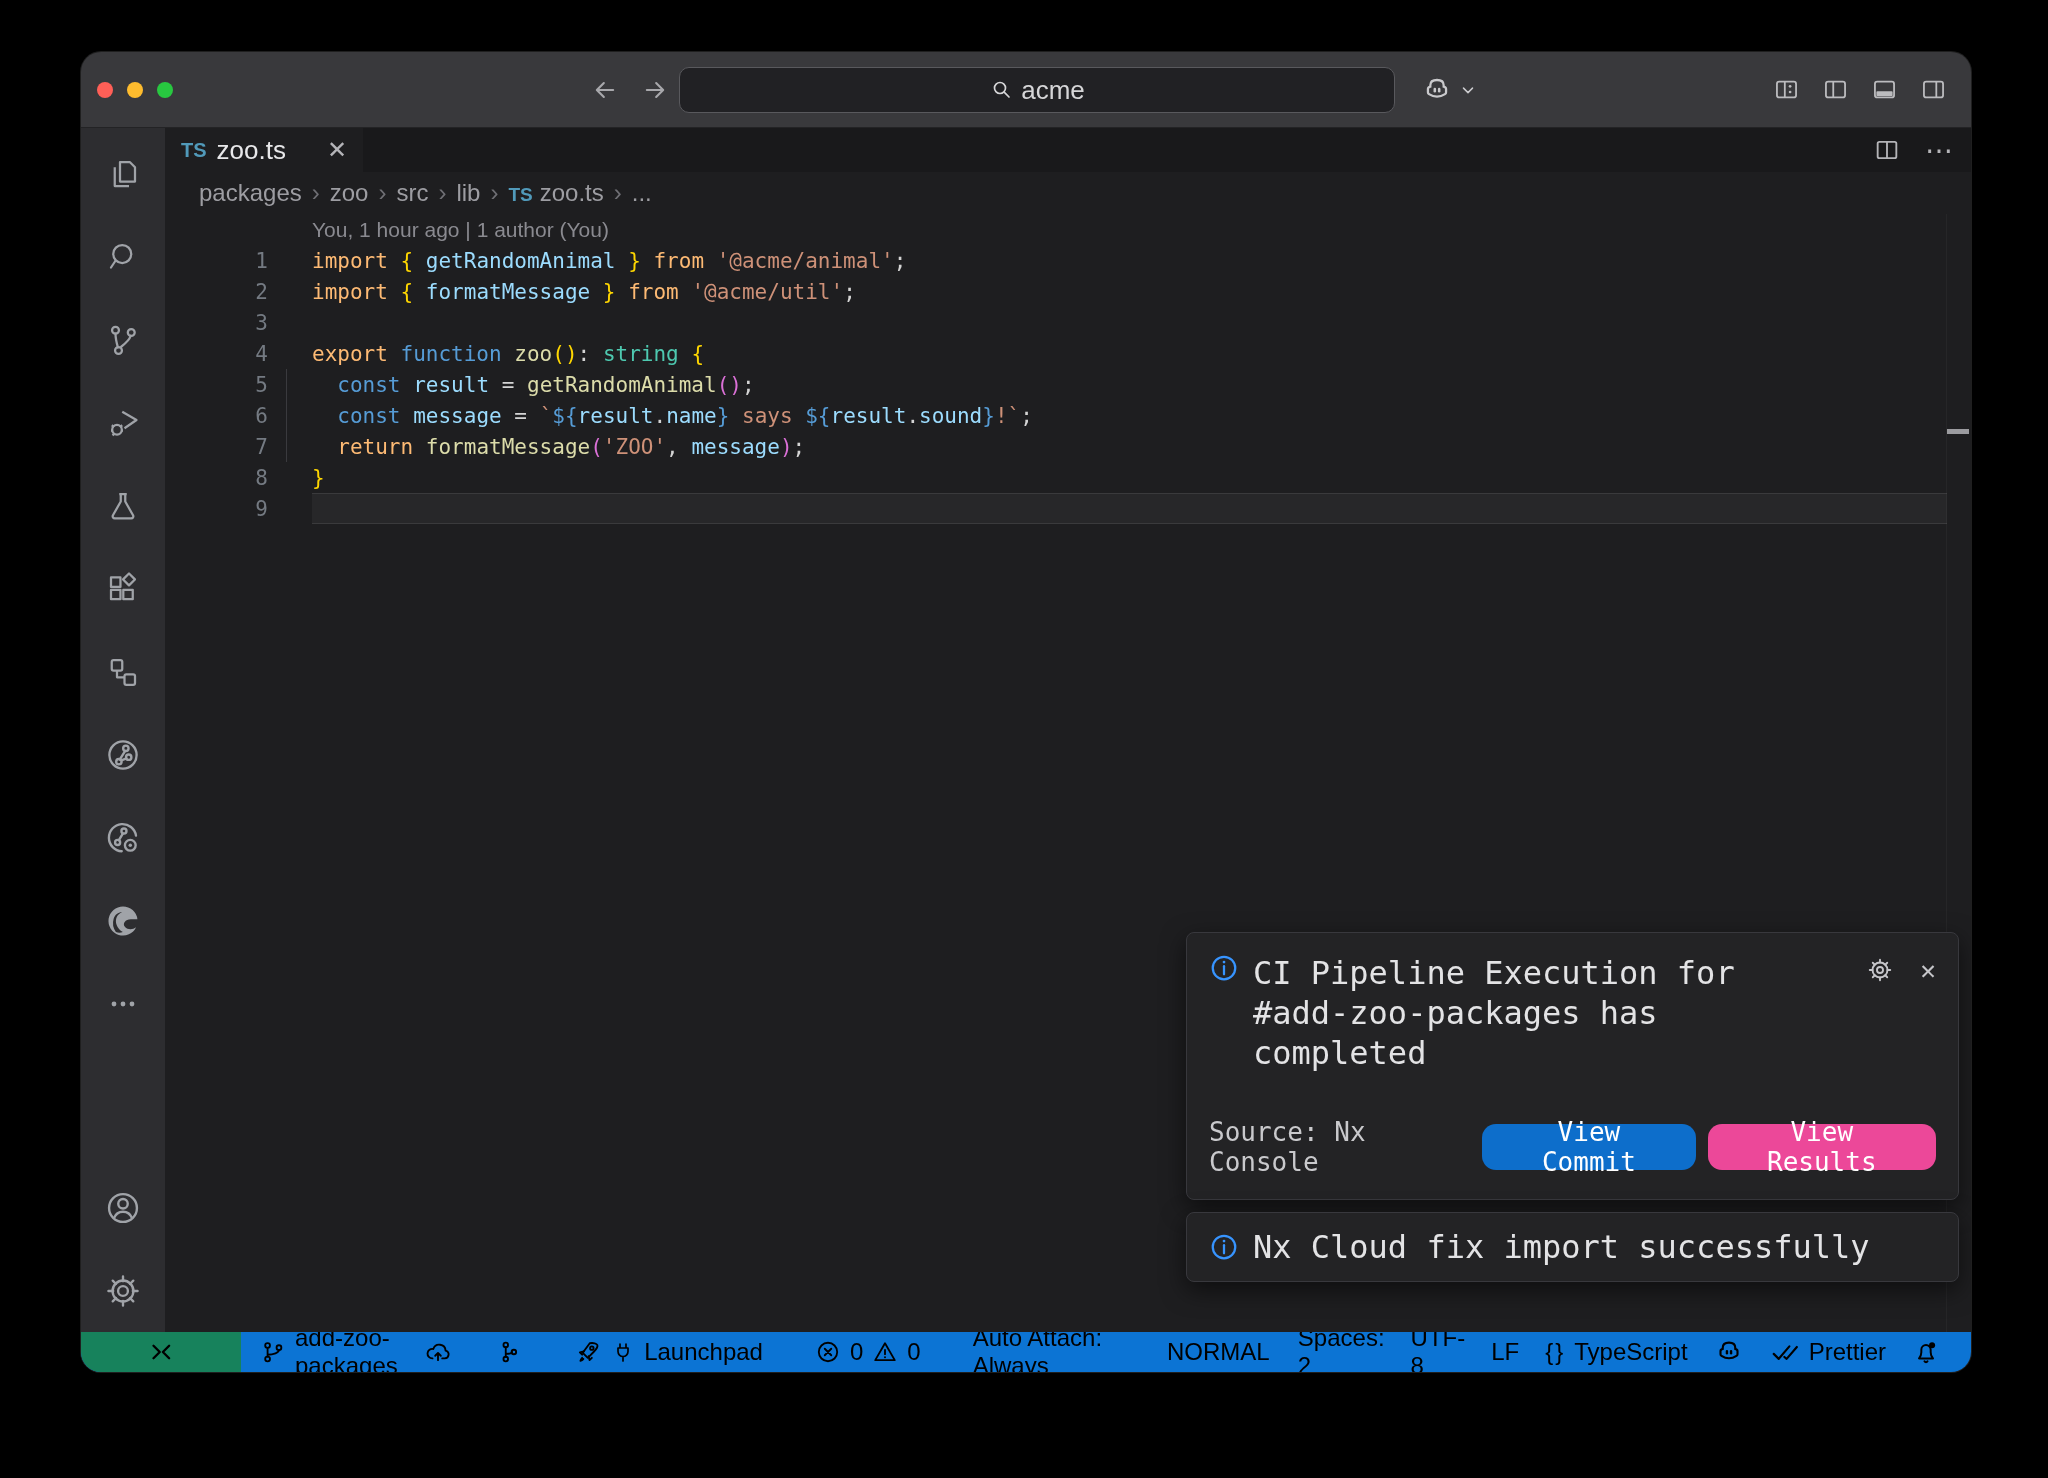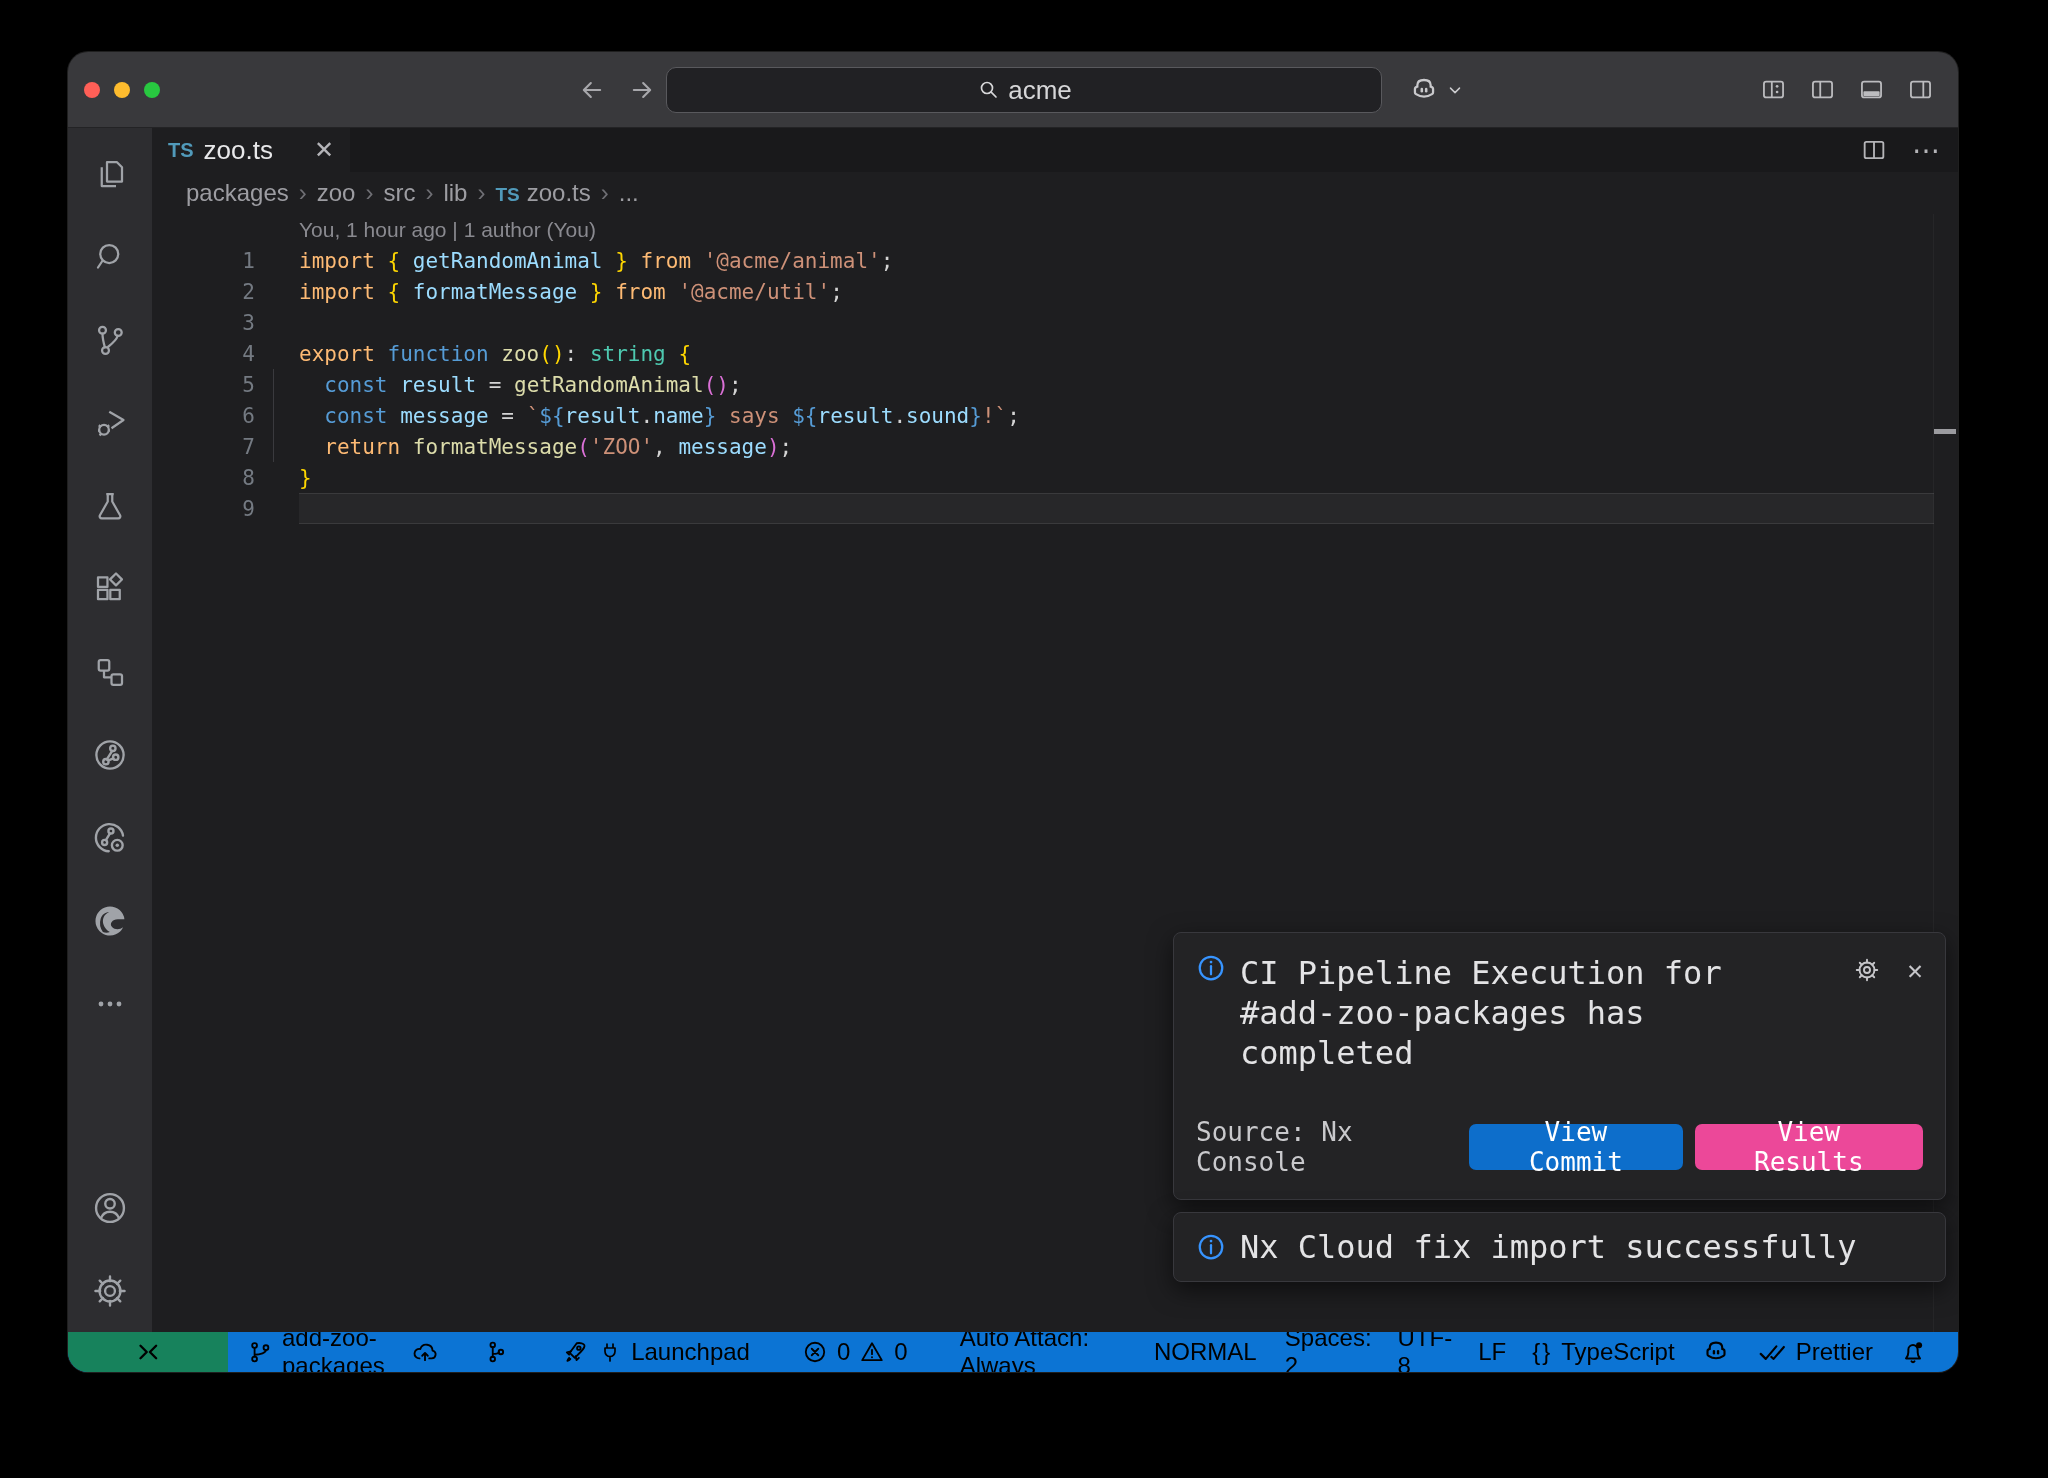--- a/index.html
+++ b/index.html
@@ -2,21 +2,21 @@
 <html><head>
 <meta charset="utf-8">
 <style>
   * { margin:0; padding:0; box-sizing:border-box; }
   html,body { width:2048px; height:1478px; background:#000; overflow:hidden;
               font-family:"Liberation Sans", sans-serif; }
   svg { display:block; }
   .icon { display:inline-flex; align-items:center; justify-content:center; flex:none; }
 
   
-  .window { position:absolute; left:68px; top:52px; width:1890px; height:1320px;
+  .window { position:absolute; left:81px; top:52px; width:1890px; height:1320px;
             background:#1e1e20; border-radius:20px; overflow:hidden;
             box-shadow:0 0 0 1px rgba(255,255,255,.12), 0 30px 80px rgba(0,0,0,.8);
             display:flex; flex-direction:column; }
 
   
   .titlebar { height:76px; flex:none; background:#39393c; border-bottom:1px solid #232325;
               position:relative; display:flex; align-items:center; }
   .lights { position:absolute; left:16px; top:0; height:100%; display:flex; align-items:center; gap:14px; }
   .light { width:16px; height:16px; border-radius:50%; }
   .light.red{ background:#ff5f57; } .light.yellow{ background:#febc2e; } .light.green{ background:#28c840; }
@@ -72,21 +72,21 @@
   .toast { background:#232325; border:1px solid #38383d; border-radius:8px;
            box-shadow:0 8px 24px rgba(0,0,0,.55); color:#e3e3e5; }
   .toast-big { padding:20px 22px 22px; }
   .toast-head { display:flex; align-items:flex-start; gap:14px; }
   .toast-msg { font-size:32px; line-height:40px; max-width:565px; }
   .toast-head-actions { margin-left:auto; display:flex; gap:26px; color:#c6c6ca; padding-top:2px; }
   .toast-foot { display:flex; align-items:center; margin-top:44px; }
   .toast-src { font-size:26px; color:#c9c9cc; }
   .toast-btns { margin-left:auto; display:flex; gap:12px; }
   .btn { height:46px; padding:0 24px; font-size:26px; display:flex; align-items:center;
-         border:none; border-radius:7px; color:#fff; font-family:inherit; }
+         border:none; border-radius:14px; color:#fff; font-family:inherit; }
   .btn.primary { background:#0d6ecb; }
   .btn.secondary { background:#ec4899; }
   .toast-small { padding:0 22px; height:70px; display:flex; align-items:center; gap:14px; }
   .toast-small .toast-msg { max-width:none; }
   .info-icon { color:#3794ff; }
 
   
   .statusbar { height:40px; flex:none; background:#0c74d4; display:flex; align-items:flex-start;
                color:#000000; font-size:24px; }
   .sb-remote { width:160px; height:100%; background:#17825c; display:flex; align-items:center; justify-content:center; flex:none; }

